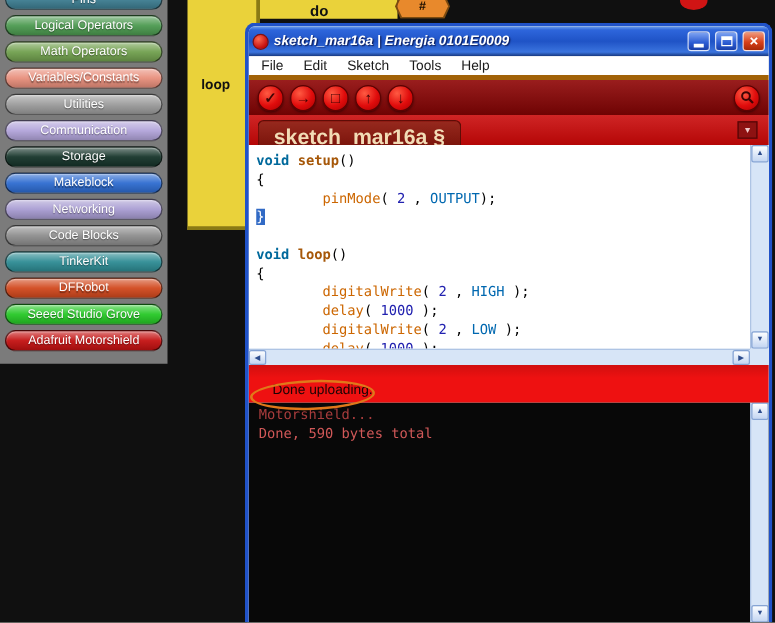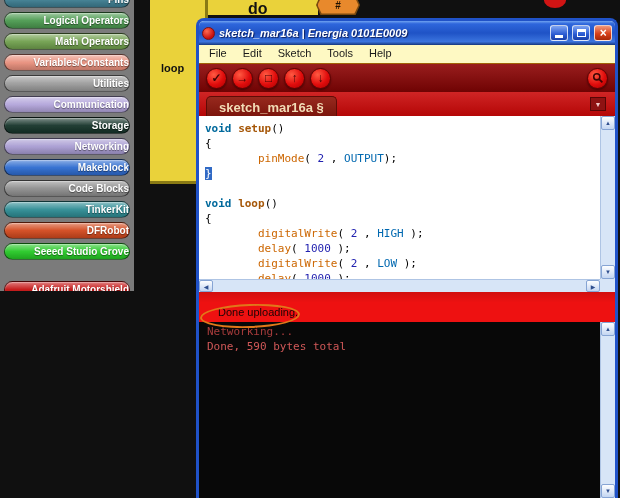--- a/index.html
+++ b/index.html
@@ -5,32 +5,32 @@
   * { box-sizing: border-box; margin: 0; padding: 0; }
   html,body { width:620px; height:498px; }
   body { font-family:"Liberation Sans", sans-serif; background:#101010; overflow:hidden; }
 
   .stage { position:relative; width:620px; height:498px; background:#101010; overflow:hidden; }
 
   
   .palette { position:absolute; left:0; top:0; width:134px; height:291px; background:#7B7B7B;
              display:flex; flex-direction:column; gap:4px; align-items:center; overflow:hidden; }
   .cat { width:126px; height:17px; flex:0 0 17px; border-radius:9px; border:1px solid rgba(0,0,0,.55);
-         color:#fff; font-size:10px; font-weight:bold; line-height:15px; text-align:right;
+         color:#fff; font-size:10px; font-weight:normal; line-height:15px; text-align:center;
          text-shadow:0 1px 1px rgba(0,0,0,.45);
          background-image:linear-gradient(180deg, rgba(255,255,255,.45), rgba(255,255,255,.05) 50%, rgba(0,0,0,.18));
          box-shadow:inset 0 1px 1px rgba(255,255,255,.35); white-space:nowrap; overflow:hidden; }
   .cat:first-child { margin-top:-9px; }
 
   
   .loop-block { position:absolute; left:150px; top:0; width:58px; height:184px; background:#EAD23A;
                 border-right:3px solid #8A7A14; border-bottom:3px solid #8A7A14; }
   .loop-label { position:absolute; left:11px; top:62px; font-size:11px; font-weight:bold; color:#111; }
   .do-strip { position:absolute; left:208px; top:0; width:110px; height:15px; background:#EAD23A; }
-  .do-strip span { margin-left:40px; font-size:16px; font-weight:bold; line-height:14px; color:#111; display:inline-block; }
+  .do-strip span { margin-left:40px; font-size:12px; font-weight:bold; line-height:14px; color:#111; display:inline-block; }
   .hex { position:absolute; left:316px; top:-5px; width:44px; height:20px;
          clip-path:polygon(10% 0,90% 0,100% 50%,90% 100%,10% 100%,0 50%); background:#7A4A10; }
   .hex-in { position:absolute; inset:1.5px; clip-path:polygon(10% 0,90% 0,100% 50%,90% 100%,10% 100%,0 50%);
             background:#E8892C; display:grid; place-items:center; font-size:10px; font-weight:bold; color:#201000; }
   .red-blob { position:absolute; left:544px; top:-7px; width:22px; height:15px; border-radius:50%; background:#D01414; }
 
   
   .win { position:absolute; left:196px; top:18px; width:422px; height:480px;
          border:3px solid #2052C8; border-bottom:none; border-radius:8px 8px 0 0;
          overflow:hidden; display:flex; flex-direction:column; background:#EFEDE2; }
@@ -42,39 +42,39 @@
   .title { flex:1; color:#fff; font-weight:bold; font-size:11px; text-shadow:1px 1px 1px rgba(0,0,40,.7);
            white-space:nowrap; overflow:hidden; }
   .tbtn { width:18px; height:16px; flex:0 0 18px; border-radius:3px; border:1px solid rgba(255,255,255,.75);
           display:grid; place-items:center; color:#fff; cursor:default; }
   .tbtn.min, .tbtn.max { background:linear-gradient(180deg,#7FA4F2,#2A5AD2 60%,#1A3FA8); }
   .tbtn.min { align-items:end; padding-bottom:2px; }
   .g-min { display:block; width:8px; height:3px; background:#fff; }
   .g-max { display:block; width:9px; height:8px; border:1px solid #fff; border-top:3px solid #fff; }
   .tbtn.close { background:linear-gradient(180deg,#F0997C,#D8401A 55%,#A82808); font-size:12px; font-weight:bold; line-height:1; }
 
-  .menubar { height:19px; flex:0 0 19px; background:#fef9c3; border-bottom:1px solid #a16207;
+  .menubar { height:19px; flex:0 0 19px; background:#ffffff; border-bottom:4px solid #a16207;
              display:flex; padding-left:2px; }
   .menu-item { font-size:11px; color:#1A1A1A; padding:2px 8px; }
 
   .toolbar { height:28px; flex:0 0 28px; background-color:var(--ui-toolbar,#8E0404);
              background-image:linear-gradient(180deg, rgba(255,255,255,.10), rgba(0,0,0,.22));
              display:flex; align-items:center; gap:5px; padding:0 7px; }
   .cbtn { width:21px; height:21px; flex:0 0 21px; border-radius:50%;
           background:radial-gradient(circle at 35% 30%, #FF5A42, var(--ui-button,#DE0A0A) 55%, #A80000);
           border:1px solid #5C0202; color:#3F0404; font-size:12px; font-weight:bold;
           display:grid; place-items:center; box-shadow:0 1px 2px rgba(0,0,0,.45); }
   .cbtn.monitor { margin-left:auto; }
 
   .tabbar { height:24px; flex:0 0 24px; background-color:var(--ui-tabbar,#C90707);
             background-image:linear-gradient(180deg, rgba(255,255,255,.12), rgba(0,0,0,.10));
             display:flex; align-items:flex-end; padding-left:7px; position:relative; }
   .tab { height:20px; padding:3px 12px 0; background:linear-gradient(180deg,#97291E,#7C150C);
          border:1px solid #5E0C06; border-bottom:none; border-radius:5px 5px 0 0;
-         color:#F2DCB6; font-size:13px; font-weight:bold; white-space:nowrap; }
+         color:#F2DCB6; font-size:17px; font-weight:bold; white-space:nowrap; }
   .tabmenu { position:absolute; right:9px; top:5px; width:16px; height:14px; background:#8E1212;
              border:1px solid #570505; color:#F0C8C8; font-size:7px; display:grid; place-items:center; }
 
   .codearea { flex:1; position:relative; background:#fff; min-height:0; }
   .codetext { position:absolute; left:0; top:0; right:15px; bottom:13px; overflow:hidden;
               padding:5px 0 16px 6px; font-family:"DejaVu Sans Mono", monospace; font-size:11px; line-height:15px; }
   .code-line { white-space:pre; }
   .tok-kw   { color:var(--code-type,#00699C); font-weight:bold; }
   .tok-fn   { color:var(--code-function-def,#A65708); font-weight:bold; }
   .tok-call { color:var(--code-function-call,#CC6600); }
@@ -116,27 +116,27 @@
 <div class="stage">
 
   <div class="palette">
       <div class="cat" style="background-color: rgb(62, 126, 146);">Pins</div>
       <div class="cat" style="background-color: rgb(76, 154, 80);">Logical Operators</div>
       <div class="cat" style="background-color: rgb(113, 160, 78);">Math Operators</div>
       <div class="cat" style="background-color: rgb(232, 143, 124);">Variables/Constants</div>
       <div class="cat" style="background-color: rgb(156, 156, 156);">Utilities</div>
       <div class="cat" style="background-color: rgb(178, 164, 218);">Communication</div>
       <div class="cat" style="background-color: rgb(22, 52, 42);">Storage</div>
+      <div class="cat" style="background-color: rgb(46, 108, 208);">Makeblock</div>
       <div class="cat" style="background-color: rgb(168, 156, 210);">Networking</div>
-      <div class="cat" style="background-color: rgb(46, 108, 208);">Makeblock</div>
       <div class="cat" style="background-color: rgb(142, 142, 142);">Code Blocks</div>
       <div class="cat" style="background-color: rgb(46, 140, 148);">TinkerKit</div>
       <div class="cat" style="background-color: rgb(210, 73, 30);">DFRobot</div>
       <div class="cat" style="background-color: rgb(38, 200, 38);">Seeed Studio Grove</div>
-      <div class="cat" style="background-color: rgb(196, 18, 18); margin-top: 17px;">Adafruit Motorshield</div>
+      <div class="cat" style="background-color: rgb(196, 18, 18);">Adafruit Motorshield</div>
     </div>
 
   <div class="loop-block">
     <span class="loop-label">loop</span>
   </div>
   <div class="do-strip">
     <span>do</span>
   </div>
   <div class="hex">
     <div class="hex-in">#</div>
@@ -209,21 +209,21 @@
       <div class="scorner"></div>
     </div>
 
     <div class="statusbar">
       <span class="status-msg">Done uploading.</span>
       <span class="annot"></span>
     </div>
 
     <div class="console">
       <div class="console-lines">
-          <div class="console-line">Networking...</div>
+          <div class="console-line">Motorshield...</div>
           <div class="console-line">Done, 590 bytes total</div>
         </div>
       <div class="cscroll">
         <span class="sarrow">▲</span>
         <span class="sarrow">▼</span>
       </div>
     </div>
 
   </div>
 </div>

